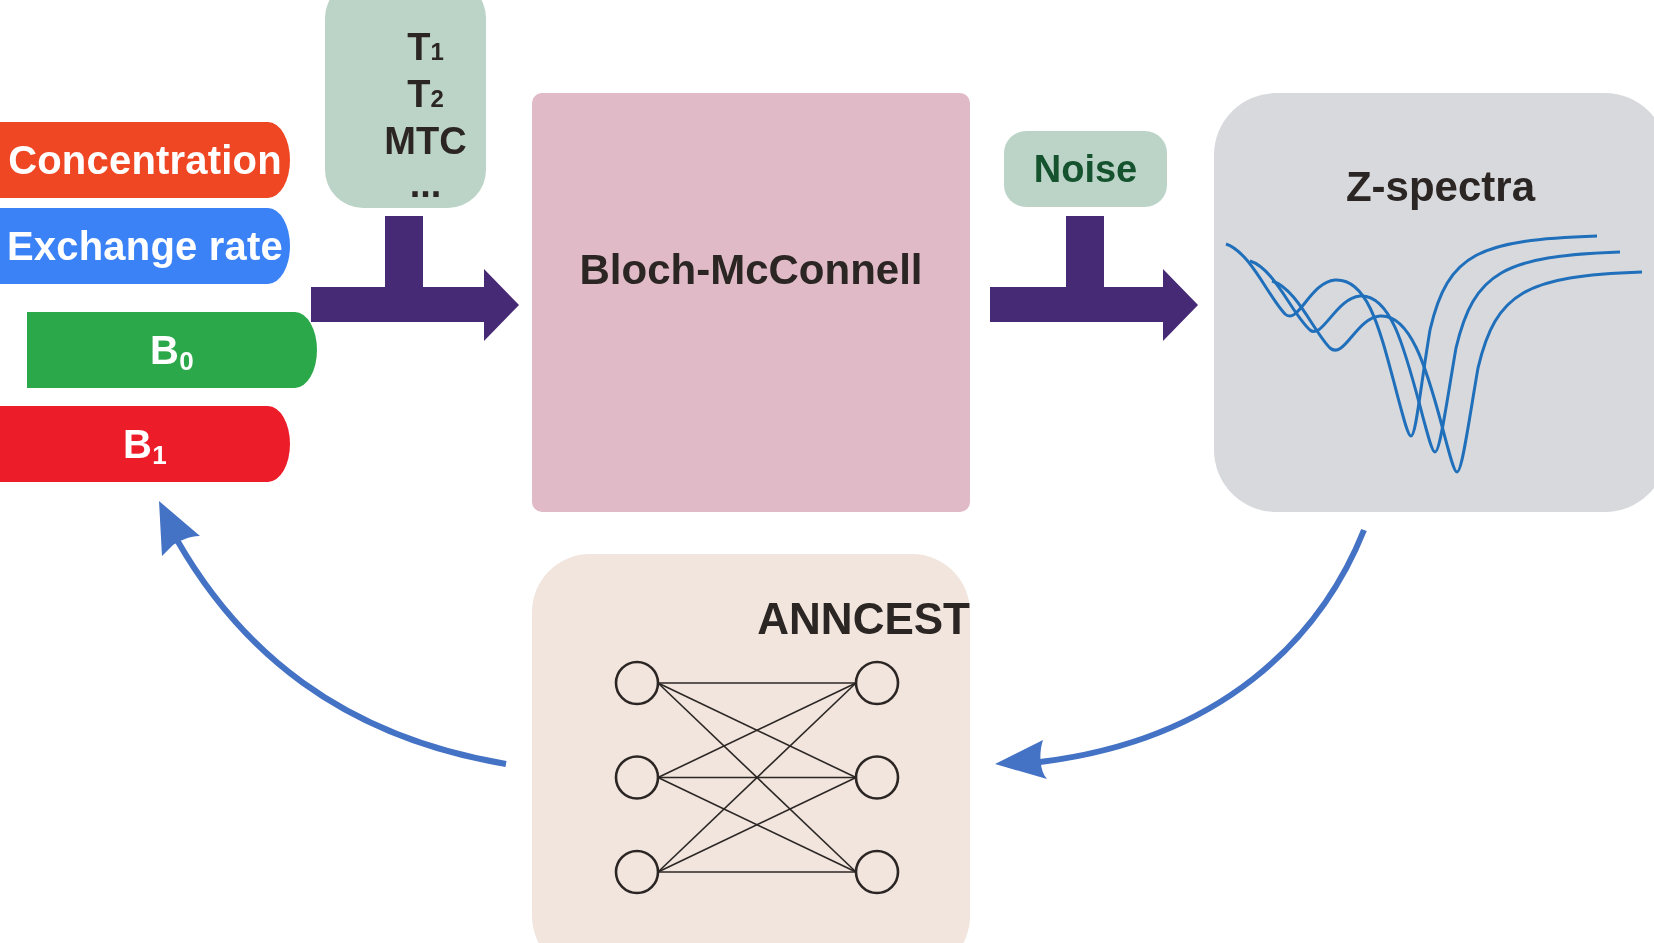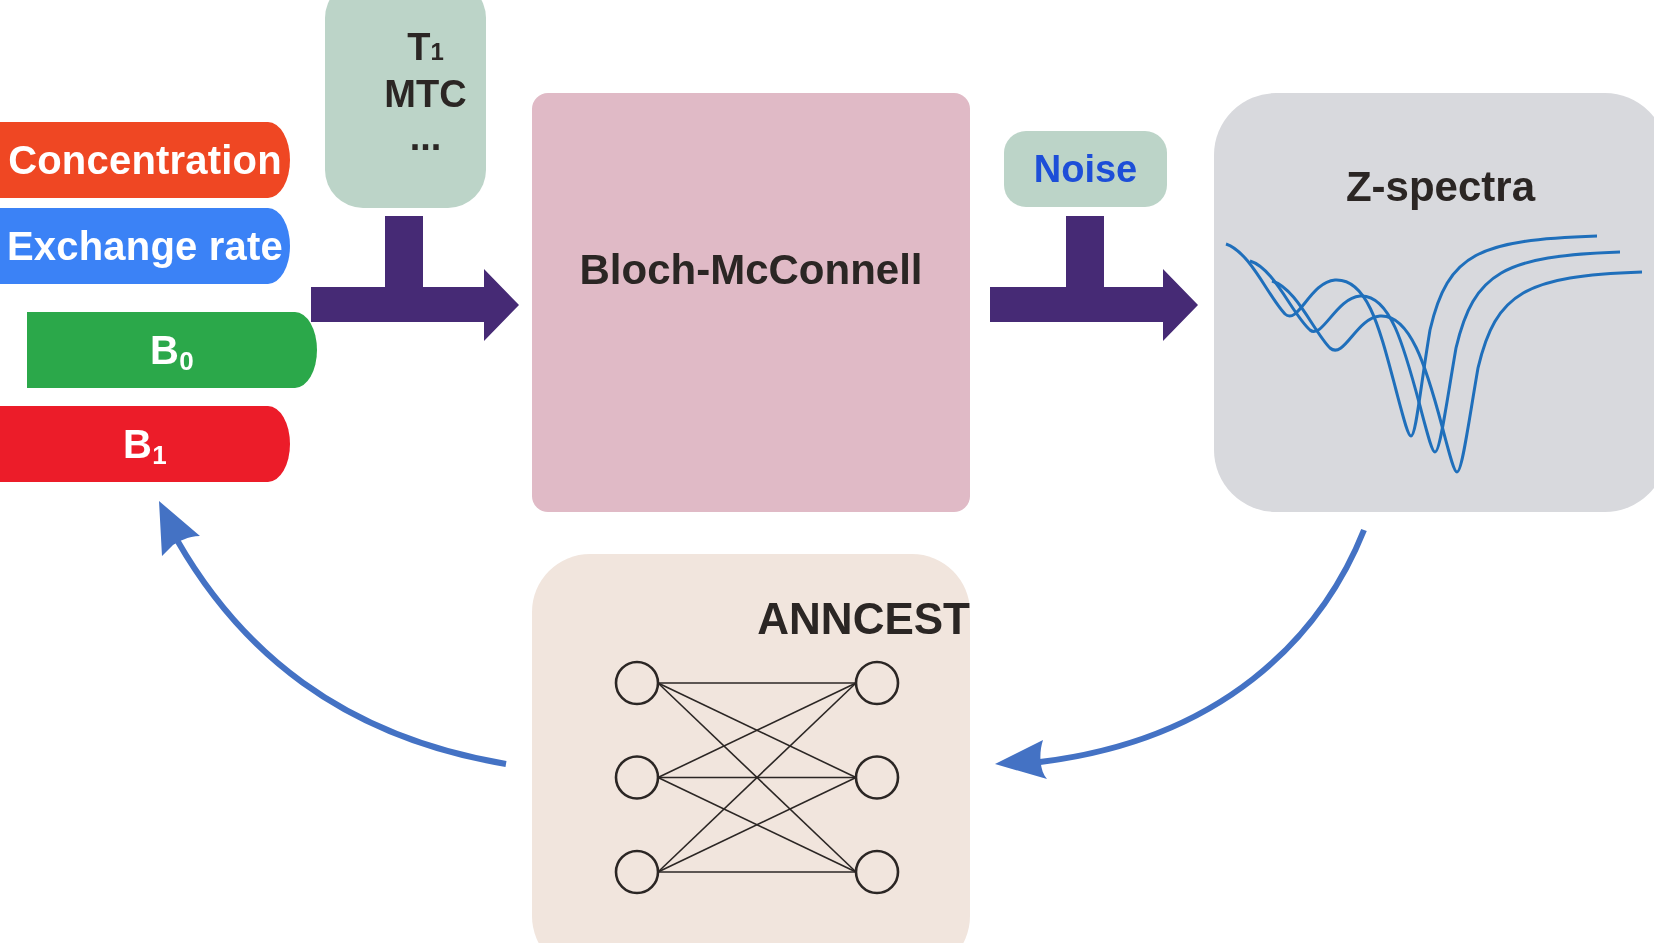--- a/index.html
+++ b/index.html
@@ -3,29 +3,29 @@
   <meta charset="utf-8">
   <style>
     html, body { margin: 0; padding: 0; background: #ffffff; }
     body { width: 1654px; height: 943px; position: relative; overflow: hidden;
            font-family: "Liberation Sans", sans-serif; font-weight: bold; }
     .pill { position: absolute; left: 0; width: 290px; height: 76px;
             border-radius: 0 22px 22px 0 / 0 38px 38px 0;
             color: #ffffff; font-size: 40px; display: flex; align-items: center; justify-content: center;
             letter-spacing: 0.2px; }
     .pill span.sub { font-size: 26px; position: relative; top: 6px; }
-    .box { position: absolute; border-radius: 16px; }
+    .box { position: absolute; border-radius: 10px; }
     #tbox { left: 325px; top: -20px; width: 161px; height: 228px; background: #bcd4c8; border-radius: 0 0 38px 38px;
             border-top-left-radius: 38px; border-top-right-radius: 38px; }
     #tbox .lines { position: absolute; left: 0; right: 0; top: 46px; text-align: center; font-size: 38px; line-height: 43px; color:#2b2624;padding-left:40px; }
     #tbox .sub { font-size: 24px; }
     #pink { left: 532px; top: 93px; width: 438px; height: 419px; background: #e0bac6; }
     #pink .txt { position: absolute; left: 0; right: 0; top: 152px; text-align: center; font-size: 42px; line-height: 50px; color:#2b2624; }
     #noise { left: 1004px; top: 131px; width: 163px; height: 76px; background: #bcd4c8; border-radius: 22px;
-             display: flex; align-items: center; justify-content: center; font-size: 38px; color:#1d4ed8; }
+             display: flex; align-items: center; justify-content: center; font-size: 38px; color:#14532d; }
     #gray { left: 1214px; top: 93px; width: 439px; height: 419px; background: #d8d9dd; border-radius: 62px; padding-left: 14px; }
     #gray .title { position: absolute; left: 0; right: 0; top: 70px; text-align: center; font-size: 42px; color:#2b2624; }
     #ann { left: 532px; top: 554px; width: 438px; height: 420px; background: #f1e5dd; border-radius: 58px; }
     #ann .title { position: absolute; left: 0; right: 0; top: 40px; text-align: right; font-size: 44px; color:#2b2624; }
     svg.overlay { position: absolute; left: 0; top: 0; width: 1654px; height: 943px; pointer-events: none; }
   </style>
 </head>
 <body>
 
 <div class="pill" style="top:122px;background:#ef4723;">
@@ -37,20 +37,21 @@
 <div class="pill" style="top:312px;background:#2ba84a;margin-left:27px;">
   <span><span>B</span><span class="sub">0</span></span>
 </div>
 <div class="pill" style="top:406px;background:#ec1c29;">
   <span><span>B</span><span class="sub">1</span></span>
 </div>
 
 <div id="tbox" class="box">
   <div class="lines">
     <div><span>T</span><span class="sub">1</span></div>
+    <div><span>T</span><span class="sub">2</span></div>
     <div>MTC</div>
     <div>...</div>
   </div>
 </div>
 
 <div id="pink" class="box">
   <div class="txt">
     <div>Bloch-McConnell</div>
   </div>
 </div>

